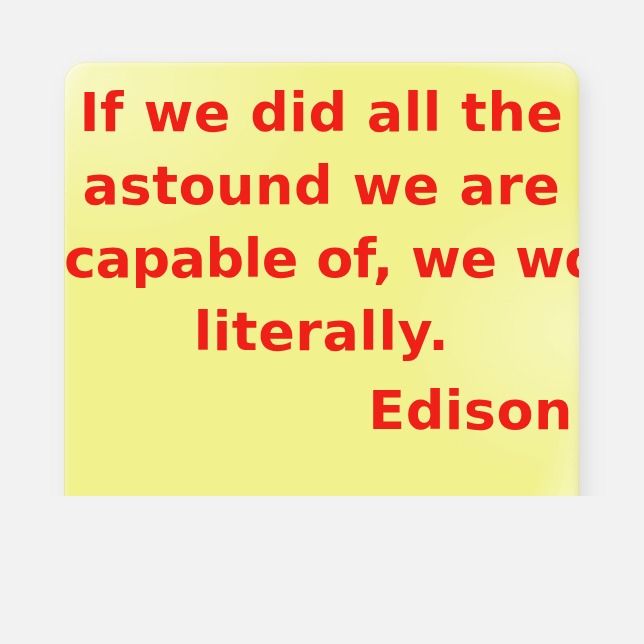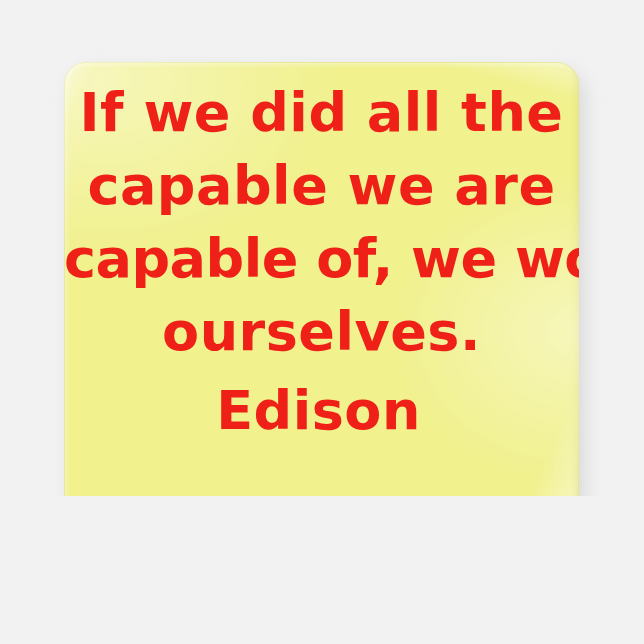--- a/index.html
+++ b/index.html
@@ -100,39 +100,39 @@
     display: block;
     white-space: nowrap;
   }
   
   .quote-line.overflow {
     font-size: 54px;
     letter-spacing: -0.5px;
   }
   .attribution {
     display: block;
-    text-align: center;
+    text-align: right;
     padding-right: 6px;
     padding-top: 6px;
     white-space: nowrap;
   }
 </style>
 </head>
 <body>
 
 <div id="stage">
 
   <div class="button-shadow"></div>
 
   <div class="button-face">
 
     <div class="bevel-highlight"></div>
 
     <div class="quote-block">
       <span class="quote-line">If we did all the</span>
-      <span class="quote-line">capable we are</span>
+      <span class="quote-line">astound we are</span>
       <span class="quote-line overflow">capable of, we would</span>
-      <span class="quote-line">ourselves.</span>
+      <span class="quote-line">literally.</span>
       <span class="attribution">Edison</span>
     </div>
 
   </div>
 </div>
 
 </body></html>

